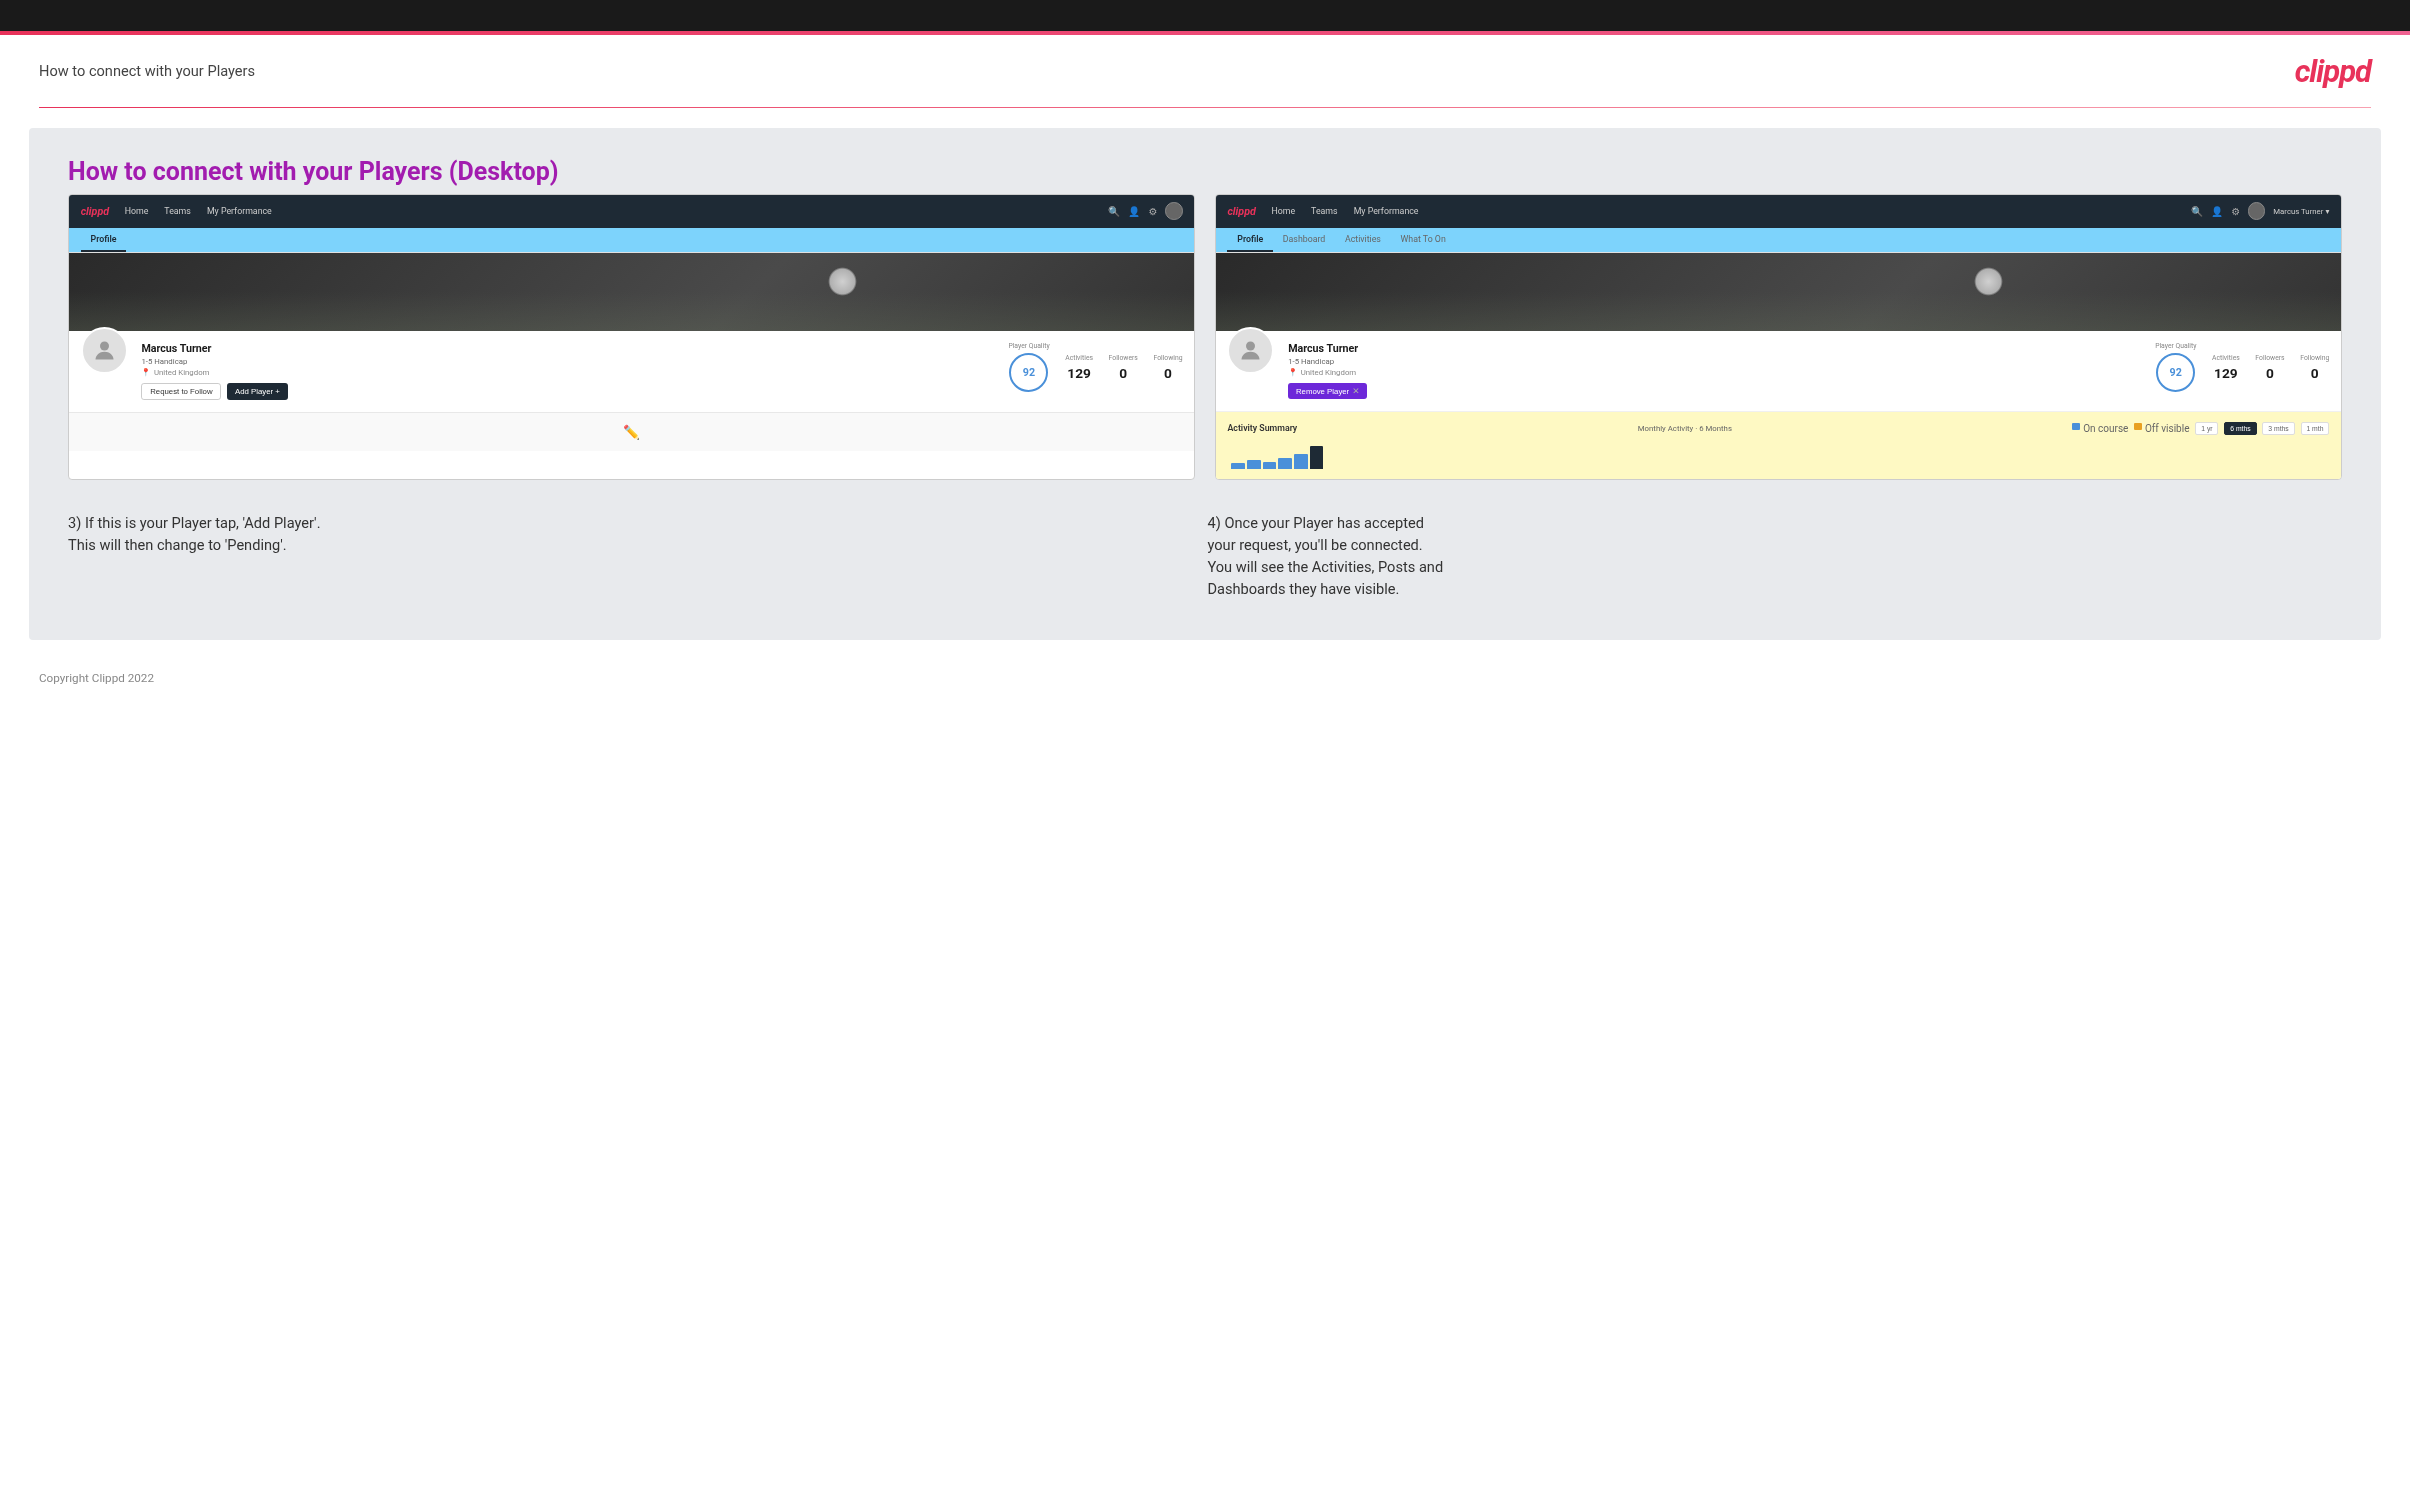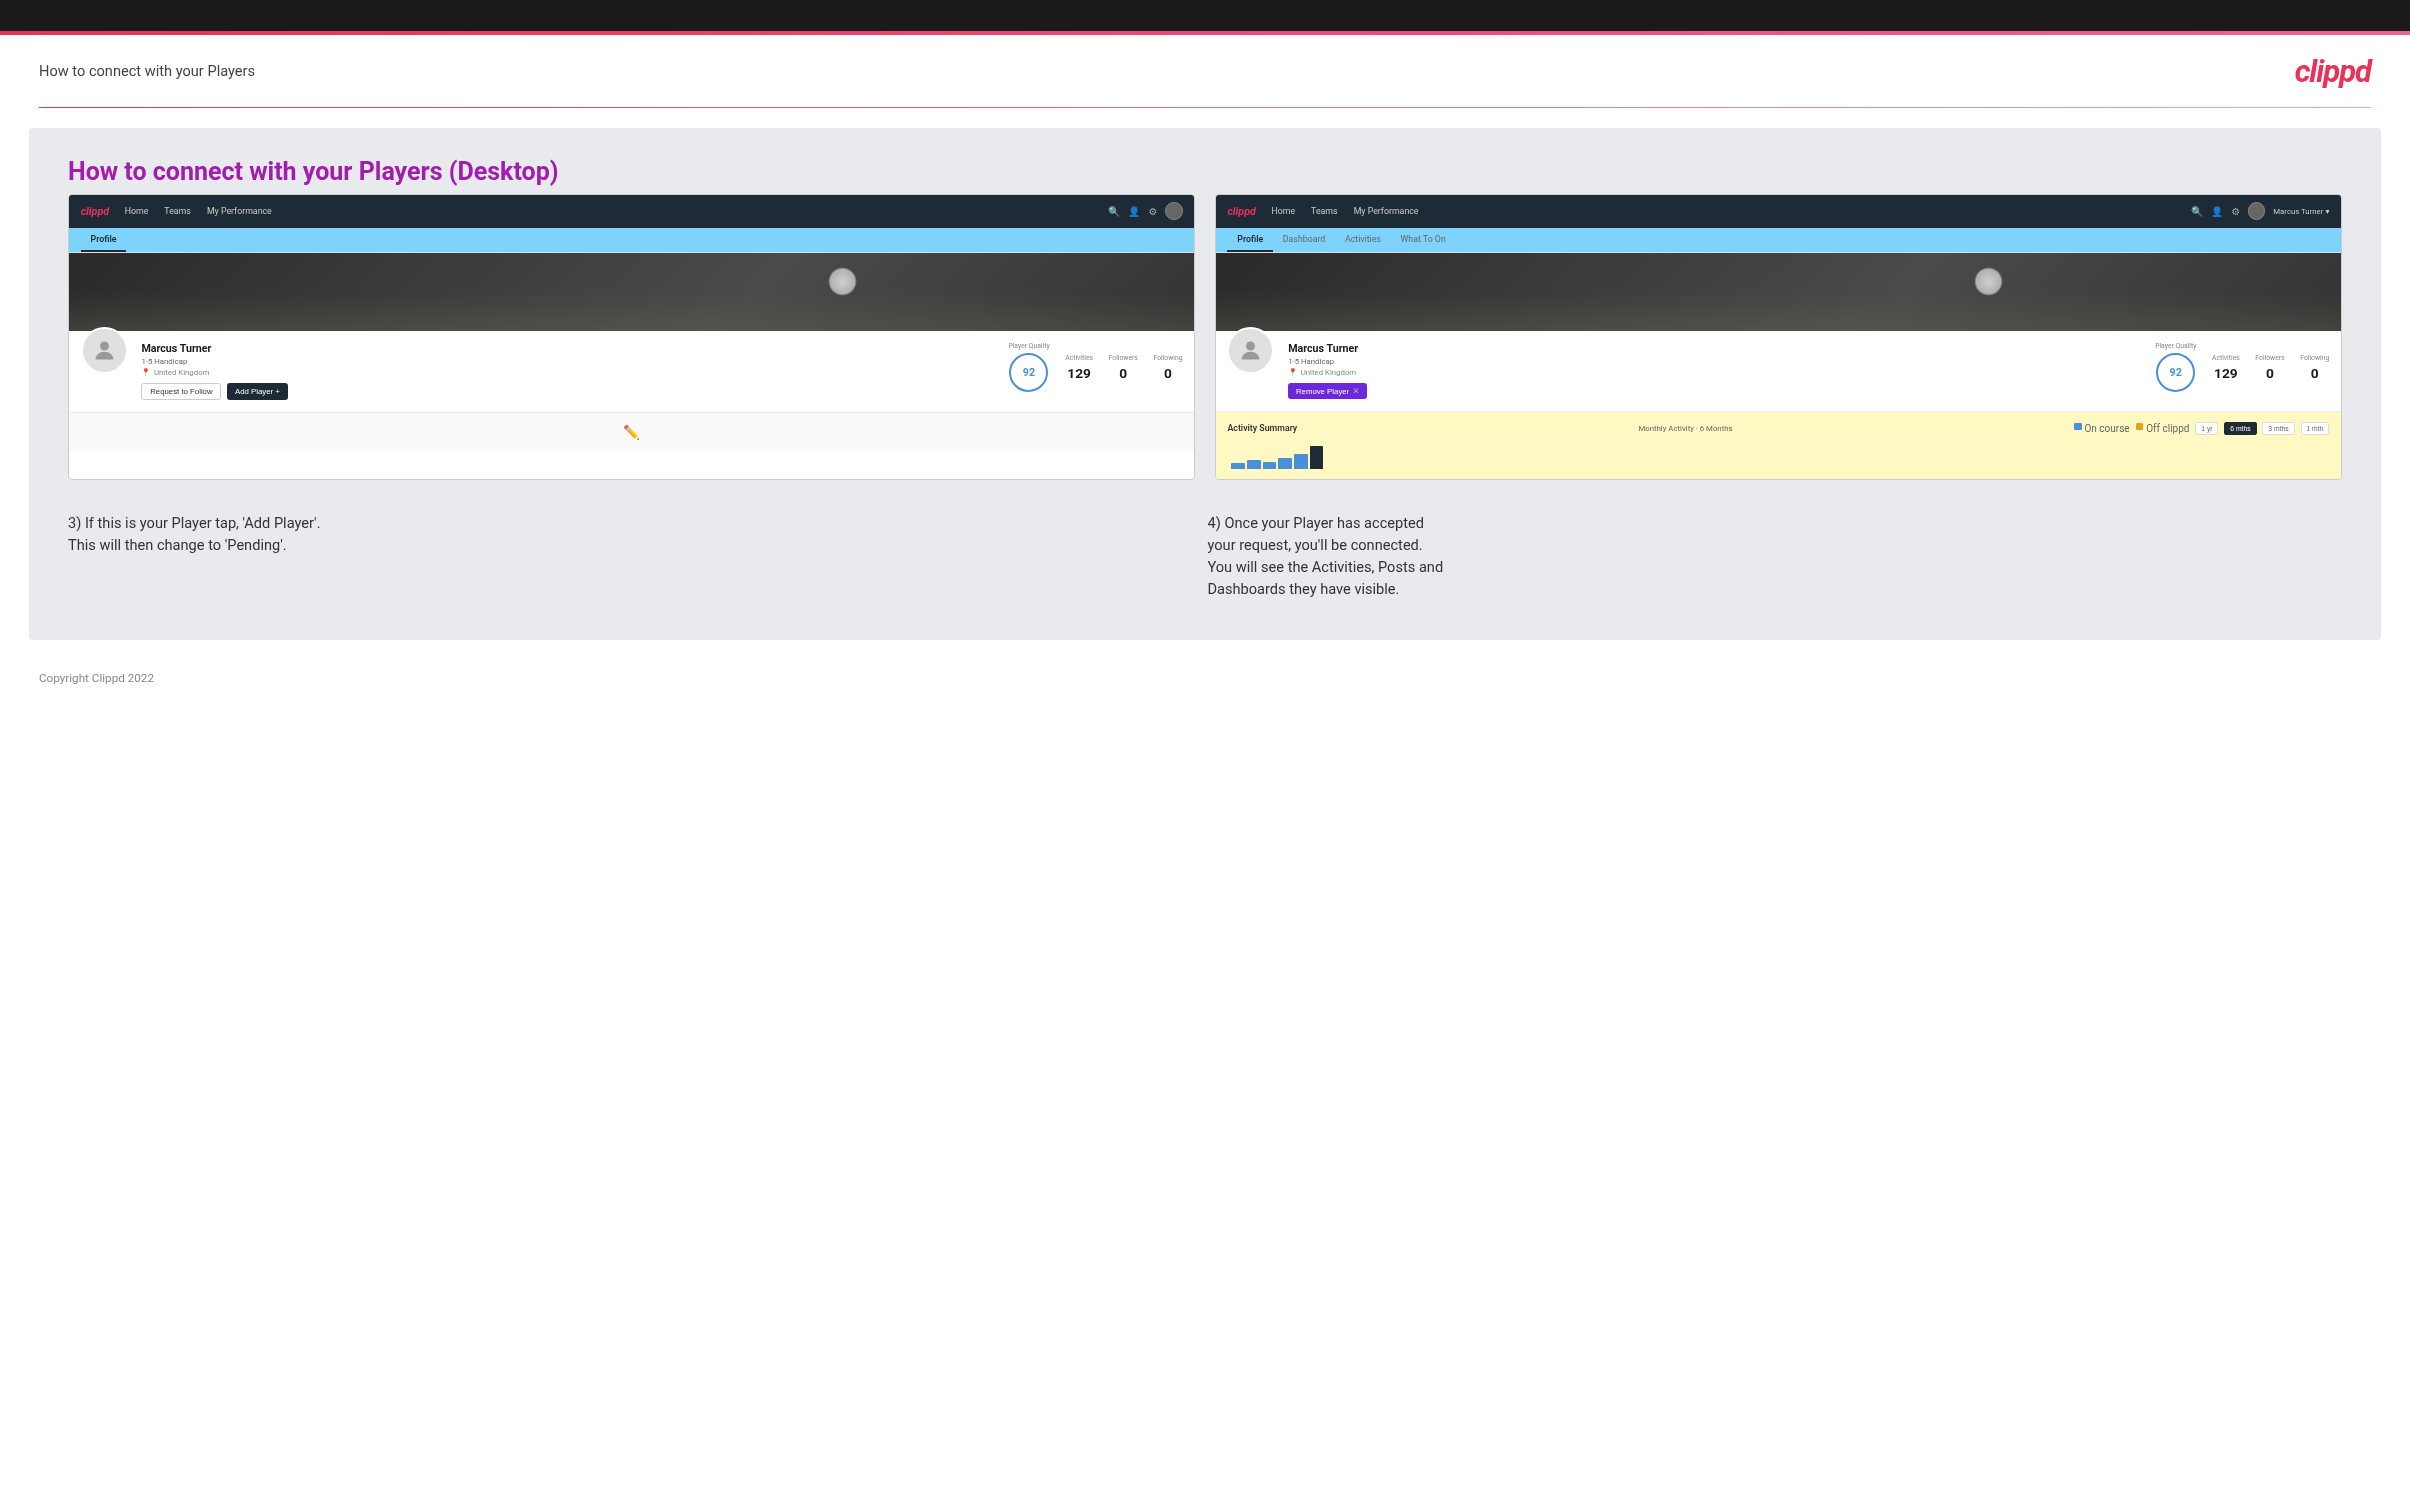--- a/index.html
+++ b/index.html
@@ -580,21 +580,21 @@
         <div class="activity-header">
           <span class="activity-title">Activity Summary</span>
           <span class="activity-period">Monthly Activity · 6 Months</span>
           <div class="activity-controls">
             <div class="legend-item">
               <div class="legend-dot legend-dot-oncourse"></div>
               <span>On course</span>
             </div>
             <div class="legend-item">
               <div class="legend-dot legend-dot-offcourse"></div>
-              <span>Off clippd</span>
+              <span>Off visible</span>
             </div>
             <button class="period-btn">1 yr</button>
             <button class="period-btn active">6 mths</button>
             <button class="period-btn">3 mths</button>
             <button class="period-btn">1 mth</button>
           </div>
         </div>
         <div class="mini-chart">
           <div class="chart-bar" style="height: 5.9px;"></div>
           <div class="chart-bar" style="height: 9.8px;"></div>

